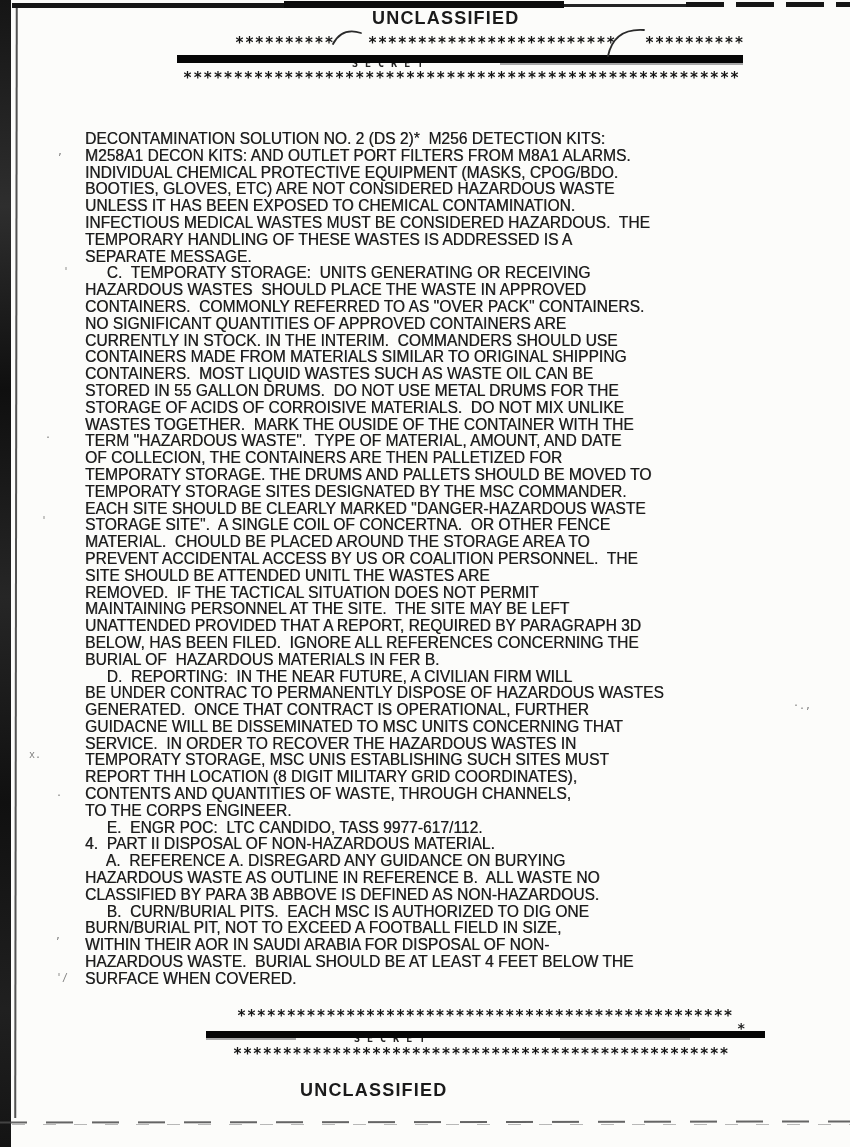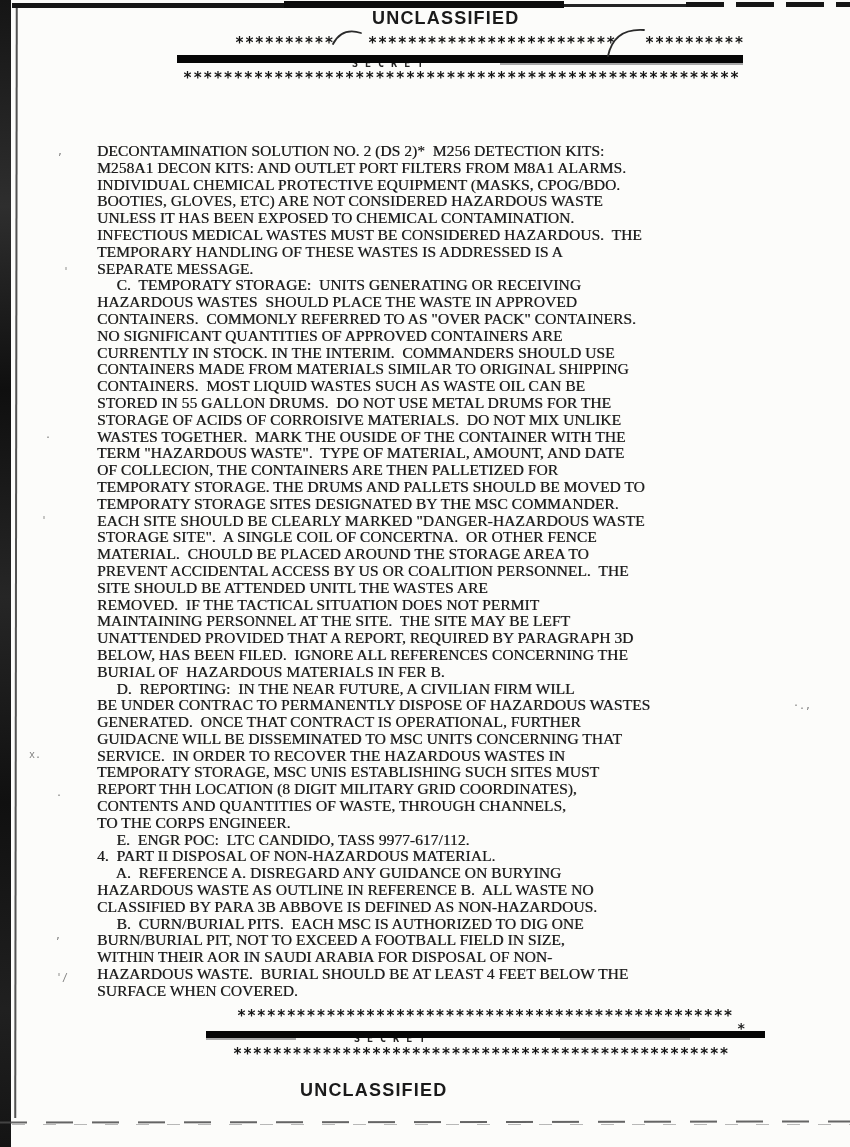--- a/index.html
+++ b/index.html
@@ -42,22 +42,22 @@
     position:absolute;font-family:"DejaVu Sans Mono",monospace;
     font-weight:bold;font-size:10px;letter-spacing:.5px;color:#222;
     white-space:pre;z-index:1;
   }
   .redaction-bar{position:absolute;background:#060606;z-index:2;}
   .bar-underline{position:absolute;background:#a8a8a8;z-index:2;}
   
   .pen{position:absolute;z-index:3;}
   
   #body-text{
-    position:absolute;left:82px;top:128px;margin:15px;
-    font-family:Liberation Serif, serif;
+    position:absolute;left:82px;top:128px;margin:3px;
+    font-family:Liberation Sans, sans-serif;
     font-size:15.6px;line-height:16.8px;color:#1c1c1c;
     white-space:pre;letter-spacing:0;
     text-shadow:.4px 0 0 rgba(25,25,25,.65);
   }
   
   .dash1{
     position:absolute;left:0;top:1121px;width:850px;height:2px;
     background:repeating-linear-gradient(90deg,#4a4a4a 0 27px,transparent 27px 46px);
     opacity:.85;transform:rotate(-.07deg);
   }

